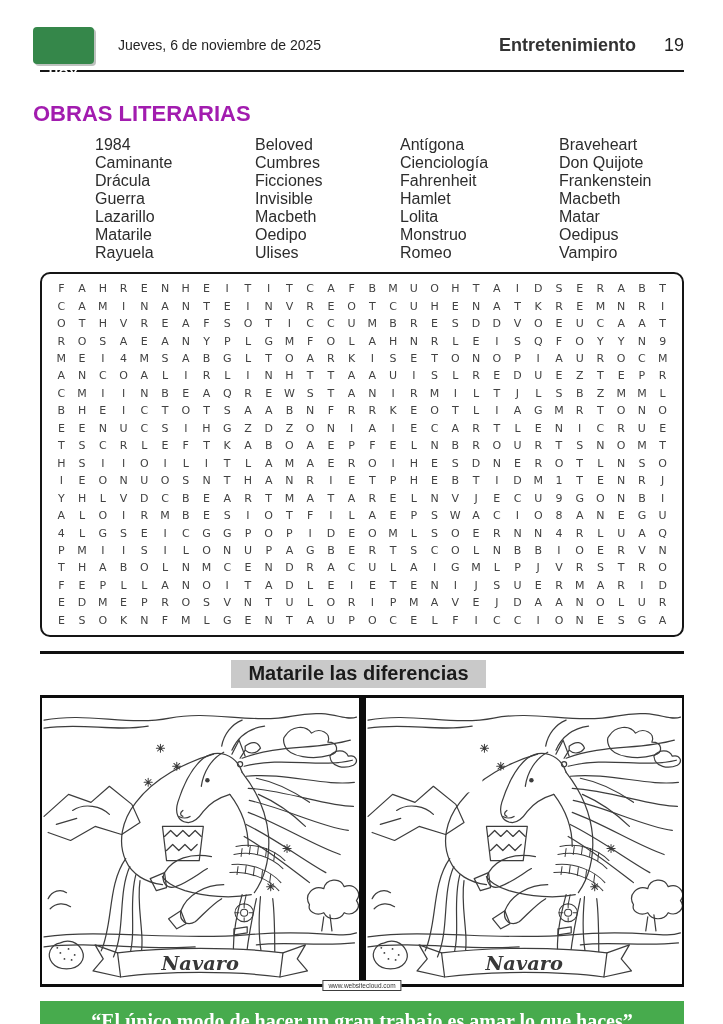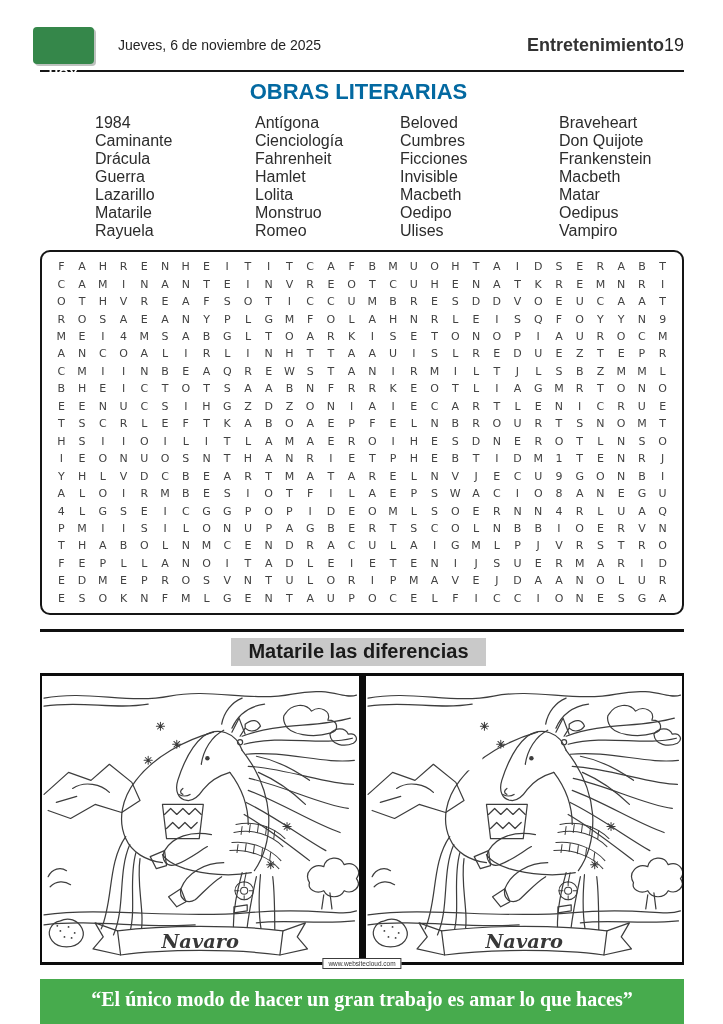--- a/index.html
+++ b/index.html
@@ -13,27 +13,27 @@
   
   .header{display:flex;align-items:center;height:42px;}
   .logo{
     width:61px;height:37px;border-radius:4px;background:var(--logo-green,#35874A);
     color:#fff;text-align:center;display:flex;flex-direction:column;justify-content:center;
     box-shadow:2px 2px 0 rgba(110,120,112,.45);
   }
   .logo .logo-top{font-size:8px;font-weight:700;line-height:9px;letter-spacing:.3px;}
   .logo .logo-main{font-size:13px;font-weight:700;line-height:19px;letter-spacing:.5px;margin-top:48px;}
   .date{margin-left:24px;font-size:14px;color:#242424;}
-  .header-right{margin-left:auto;display:flex;align-items:center;}
+  .header-right{margin-left:auto;display:flex;align-items:center;gap:28px;}
   .section-title{font-size:18px;font-weight:700;color:#333;}
   .page-number{font-size:18px;font-weight:400;color:#222;}
   .header-rule{border:none;border-top:2px solid #161616;margin:4px 0 0 7px;}
 
   
-  .ws-title{text-align:center;font-size:22px;font-weight:700;margin:7px 0 9px 0;color:#0369a1;}
+  .ws-title{text-align:left;font-size:22px;font-weight:700;margin:29px 0 9px 0;color:#a21caf;}
   .word-list{display:flex;margin:0 0 10px 62px;}
   .word-col{line-height:18px;font-size:16px;color:#2c2c2c;}
   .word-col:nth-child(1){width:160px;}
   .word-col:nth-child(2){width:145px;}
   .word-col:nth-child(3){width:159px;}
   .grid-box{
     margin-left:7px;border:2.5px solid #151515;border-radius:10px;
     padding:6px 9px;
   }
   .grid{
@@ -214,36 +214,36 @@
       <div class="word-col">
         <div>1984</div>
         <div>Caminante</div>
         <div>Drácula</div>
         <div>Guerra</div>
         <div>Lazarillo</div>
         <div>Matarile</div>
         <div>Rayuela</div>
       </div>
       <div class="word-col">
+        <div>Beloved</div>
+        <div>Cumbres</div>
+        <div>Ficciones</div>
+        <div>Invisible</div>
+        <div>Macbeth</div>
+        <div>Oedipo</div>
+        <div>Ulises</div>
+      </div>
+      <div class="word-col">
         <div>Antígona</div>
         <div>Cienciología</div>
         <div>Fahrenheit</div>
         <div>Hamlet</div>
         <div>Lolita</div>
         <div>Monstruo</div>
         <div>Romeo</div>
-      </div>
-      <div class="word-col">
-        <div>Beloved</div>
-        <div>Cumbres</div>
-        <div>Ficciones</div>
-        <div>Invisible</div>
-        <div>Macbeth</div>
-        <div>Oedipo</div>
-        <div>Ulises</div>
       </div>
       <div class="word-col">
         <div>Braveheart</div>
         <div>Don Quijote</div>
         <div>Frankenstein</div>
         <div>Macbeth</div>
         <div>Matar</div>
         <div>Oedipus</div>
         <div>Vampiro</div>
       </div>

